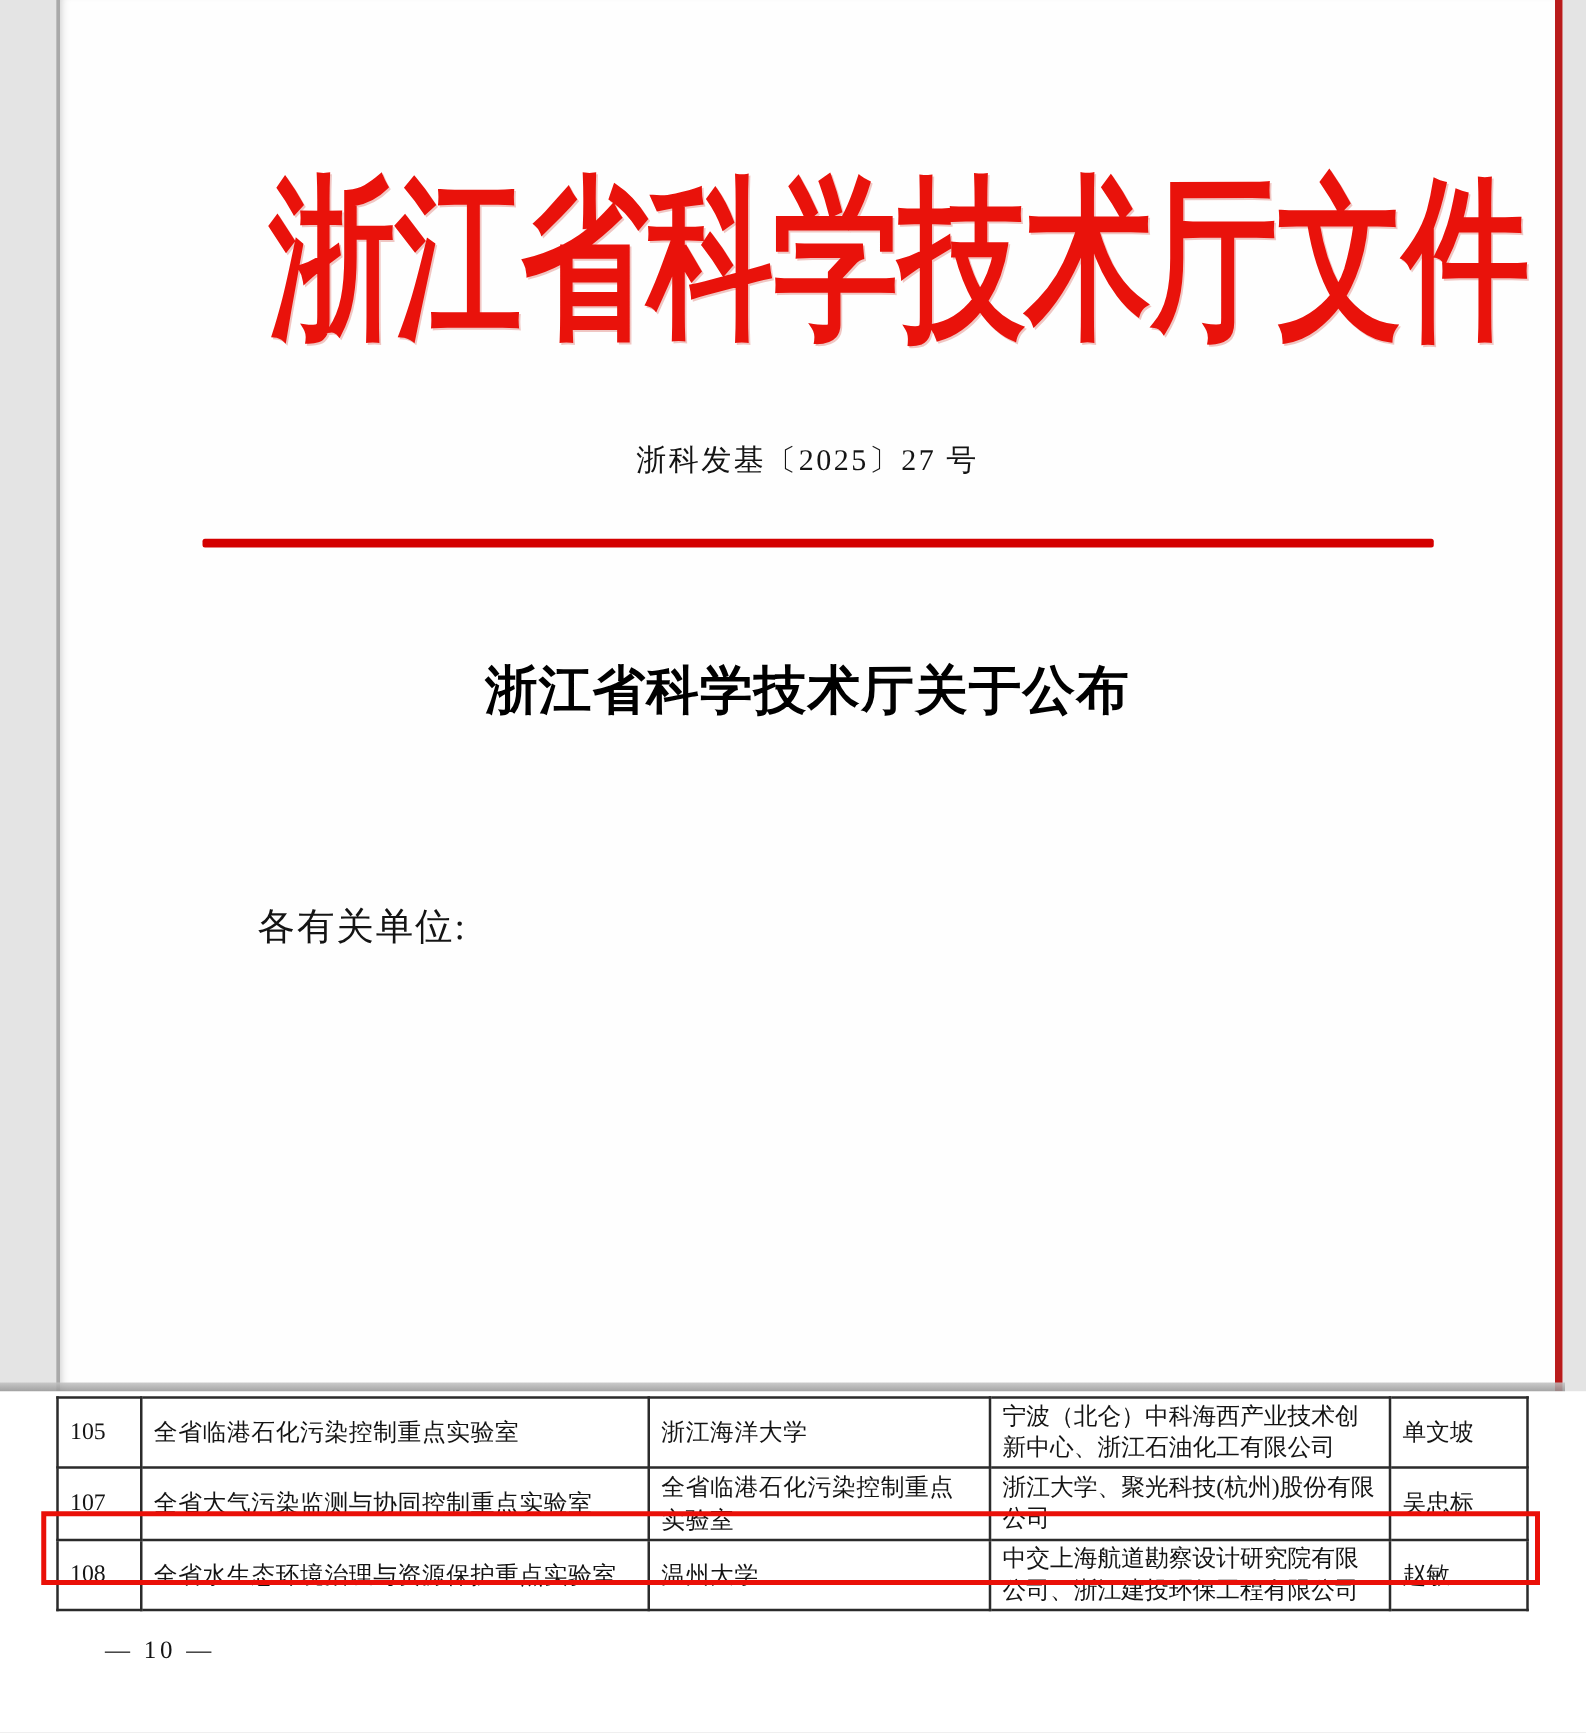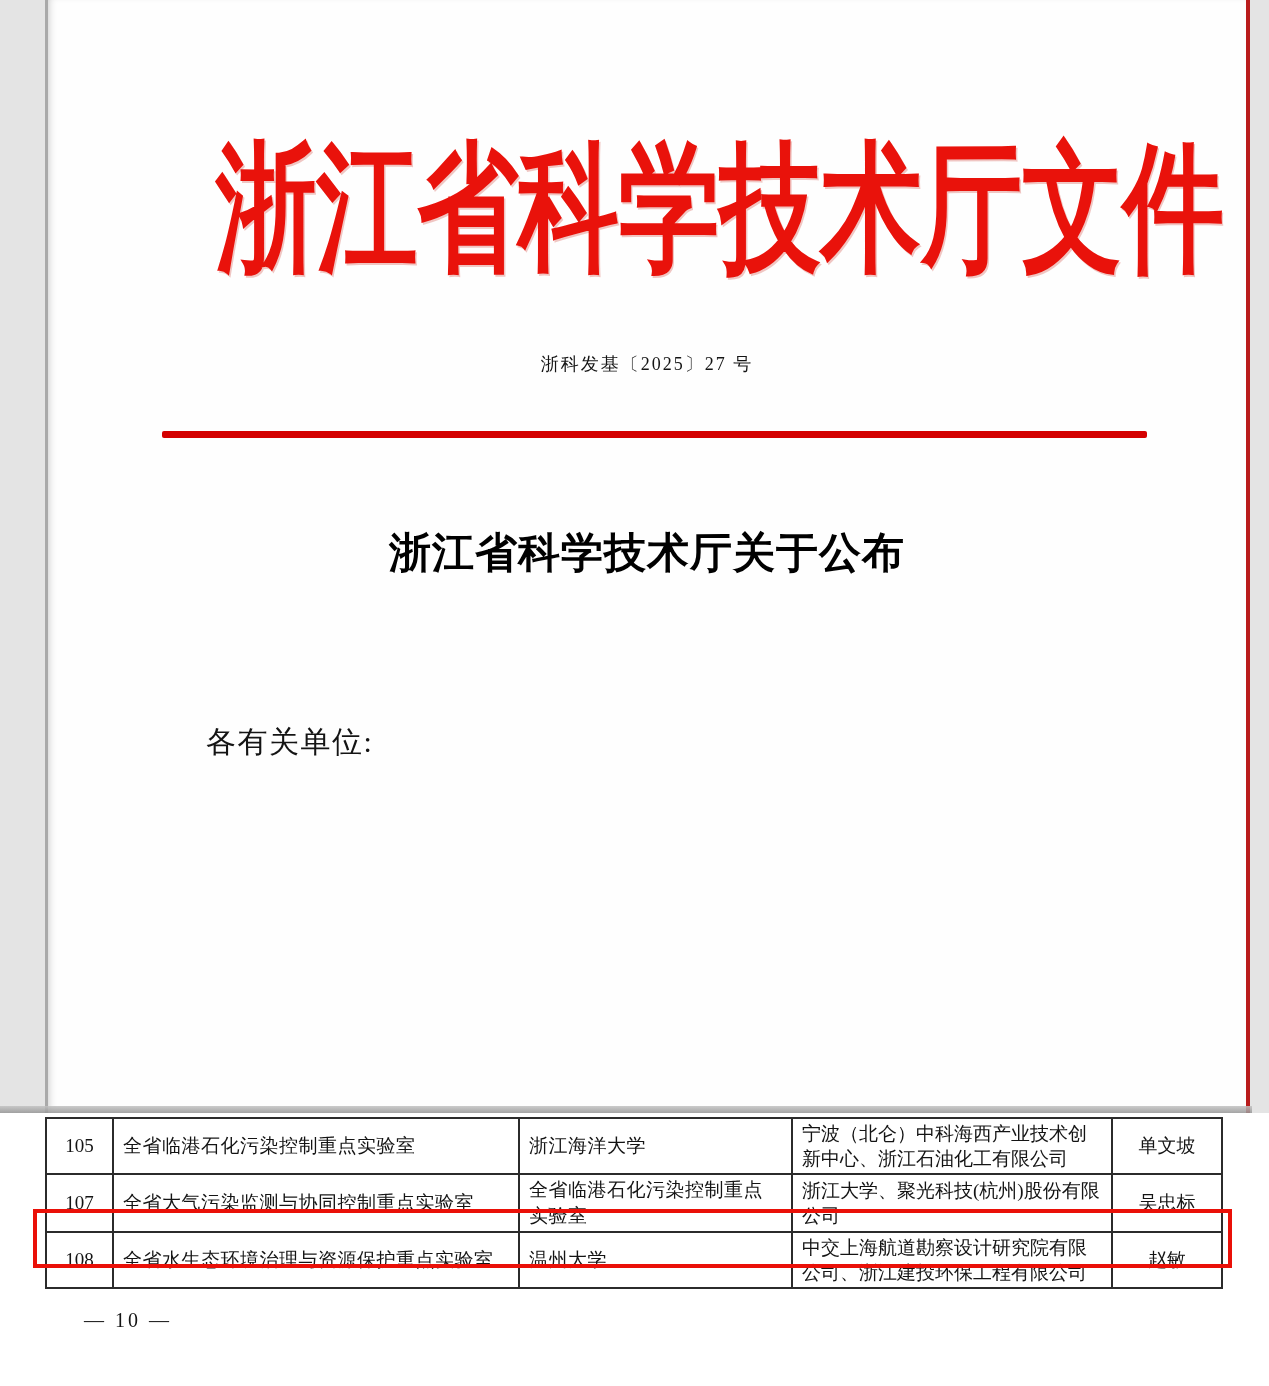--- a/index.html
+++ b/index.html
@@ -11,34 +11,34 @@
   }
   *{margin:0;padding:0;box-sizing:border-box;}
   body{background:#e4e4e4;font-family:"Liberation Serif", serif;}
   .stage{position:relative;width:1269px;height:1386px;background:#e4e4e4;overflow:hidden;}
 
   
   .doc-page{
     position:absolute;left:45px;top:0;width:1205px;height:1113px;
     background:#fefefe;
     border-left:3px solid #a9a9a9;
-    border-right:4px solid #b91c1c;
+    border-right:6px solid #b91c1c;
     box-shadow:inset 6px 0 8px -6px rgba(0,0,0,.25);
   }
   .banner-title{
     position:absolute;top:124px;left:0;width:100%;
     text-align:center;white-space:nowrap;
     font-size:140px;font-weight:700;line-height:170px;
     color:var(--banner-red);
     transform:scaleX(.72);
     text-shadow:2px 2px 0 rgba(200,30,20,.25);
   }
   .doc-number{
     position:absolute;top:352px;left:0;width:100%;
-    text-align:center;font-size:18px;color:var(--ink);letter-spacing:2px;
+    text-align:center;font-size:24px;color:var(--ink);letter-spacing:2px;
   }
   .red-rule{
     position:absolute;top:431px;left:114px;width:985px;height:7px;
     background:var(--rule-red);border-radius:2px;
   }
   .notice-title{
     position:absolute;top:517px;left:0;width:100%;
     text-align:center;font-size:42px;font-weight:700;line-height:73px;
     color:#000;letter-spacing:1px;
   }
@@ -67,21 +67,21 @@
     font-size:19px;color:var(--ink);
   }
   table.results td{
     border:2px solid var(--border-dark);
     padding:2px 9px;vertical-align:middle;
   }
   table.results tr:nth-child(1){height:49px;}
   table.results tr:nth-child(2){height:48px;}
   table.results tr:nth-child(3){height:51px;}
   table.results tr:nth-child(4){height:53px;text-decoration:underline;}
-  td.c-no,td.c-dir{text-align:center;padding:2px 2px;margin-left:36px;}
+  td.c-no,td.c-dir{padding:2px 2px;margin-left:36px;}
   td.c-partners{font-size:19px;line-height:1.32;}
   td.c-lab,td.c-host{letter-spacing:.5px;margin-left:36px;}
 
   .highlight-box{
     position:absolute;top:96px;left:33px;width:1199px;height:59px;
     border:4px solid var(--hl-red);
     pointer-events:none;
   }
   .page-number{
     position:absolute;top:196px;left:84px;

